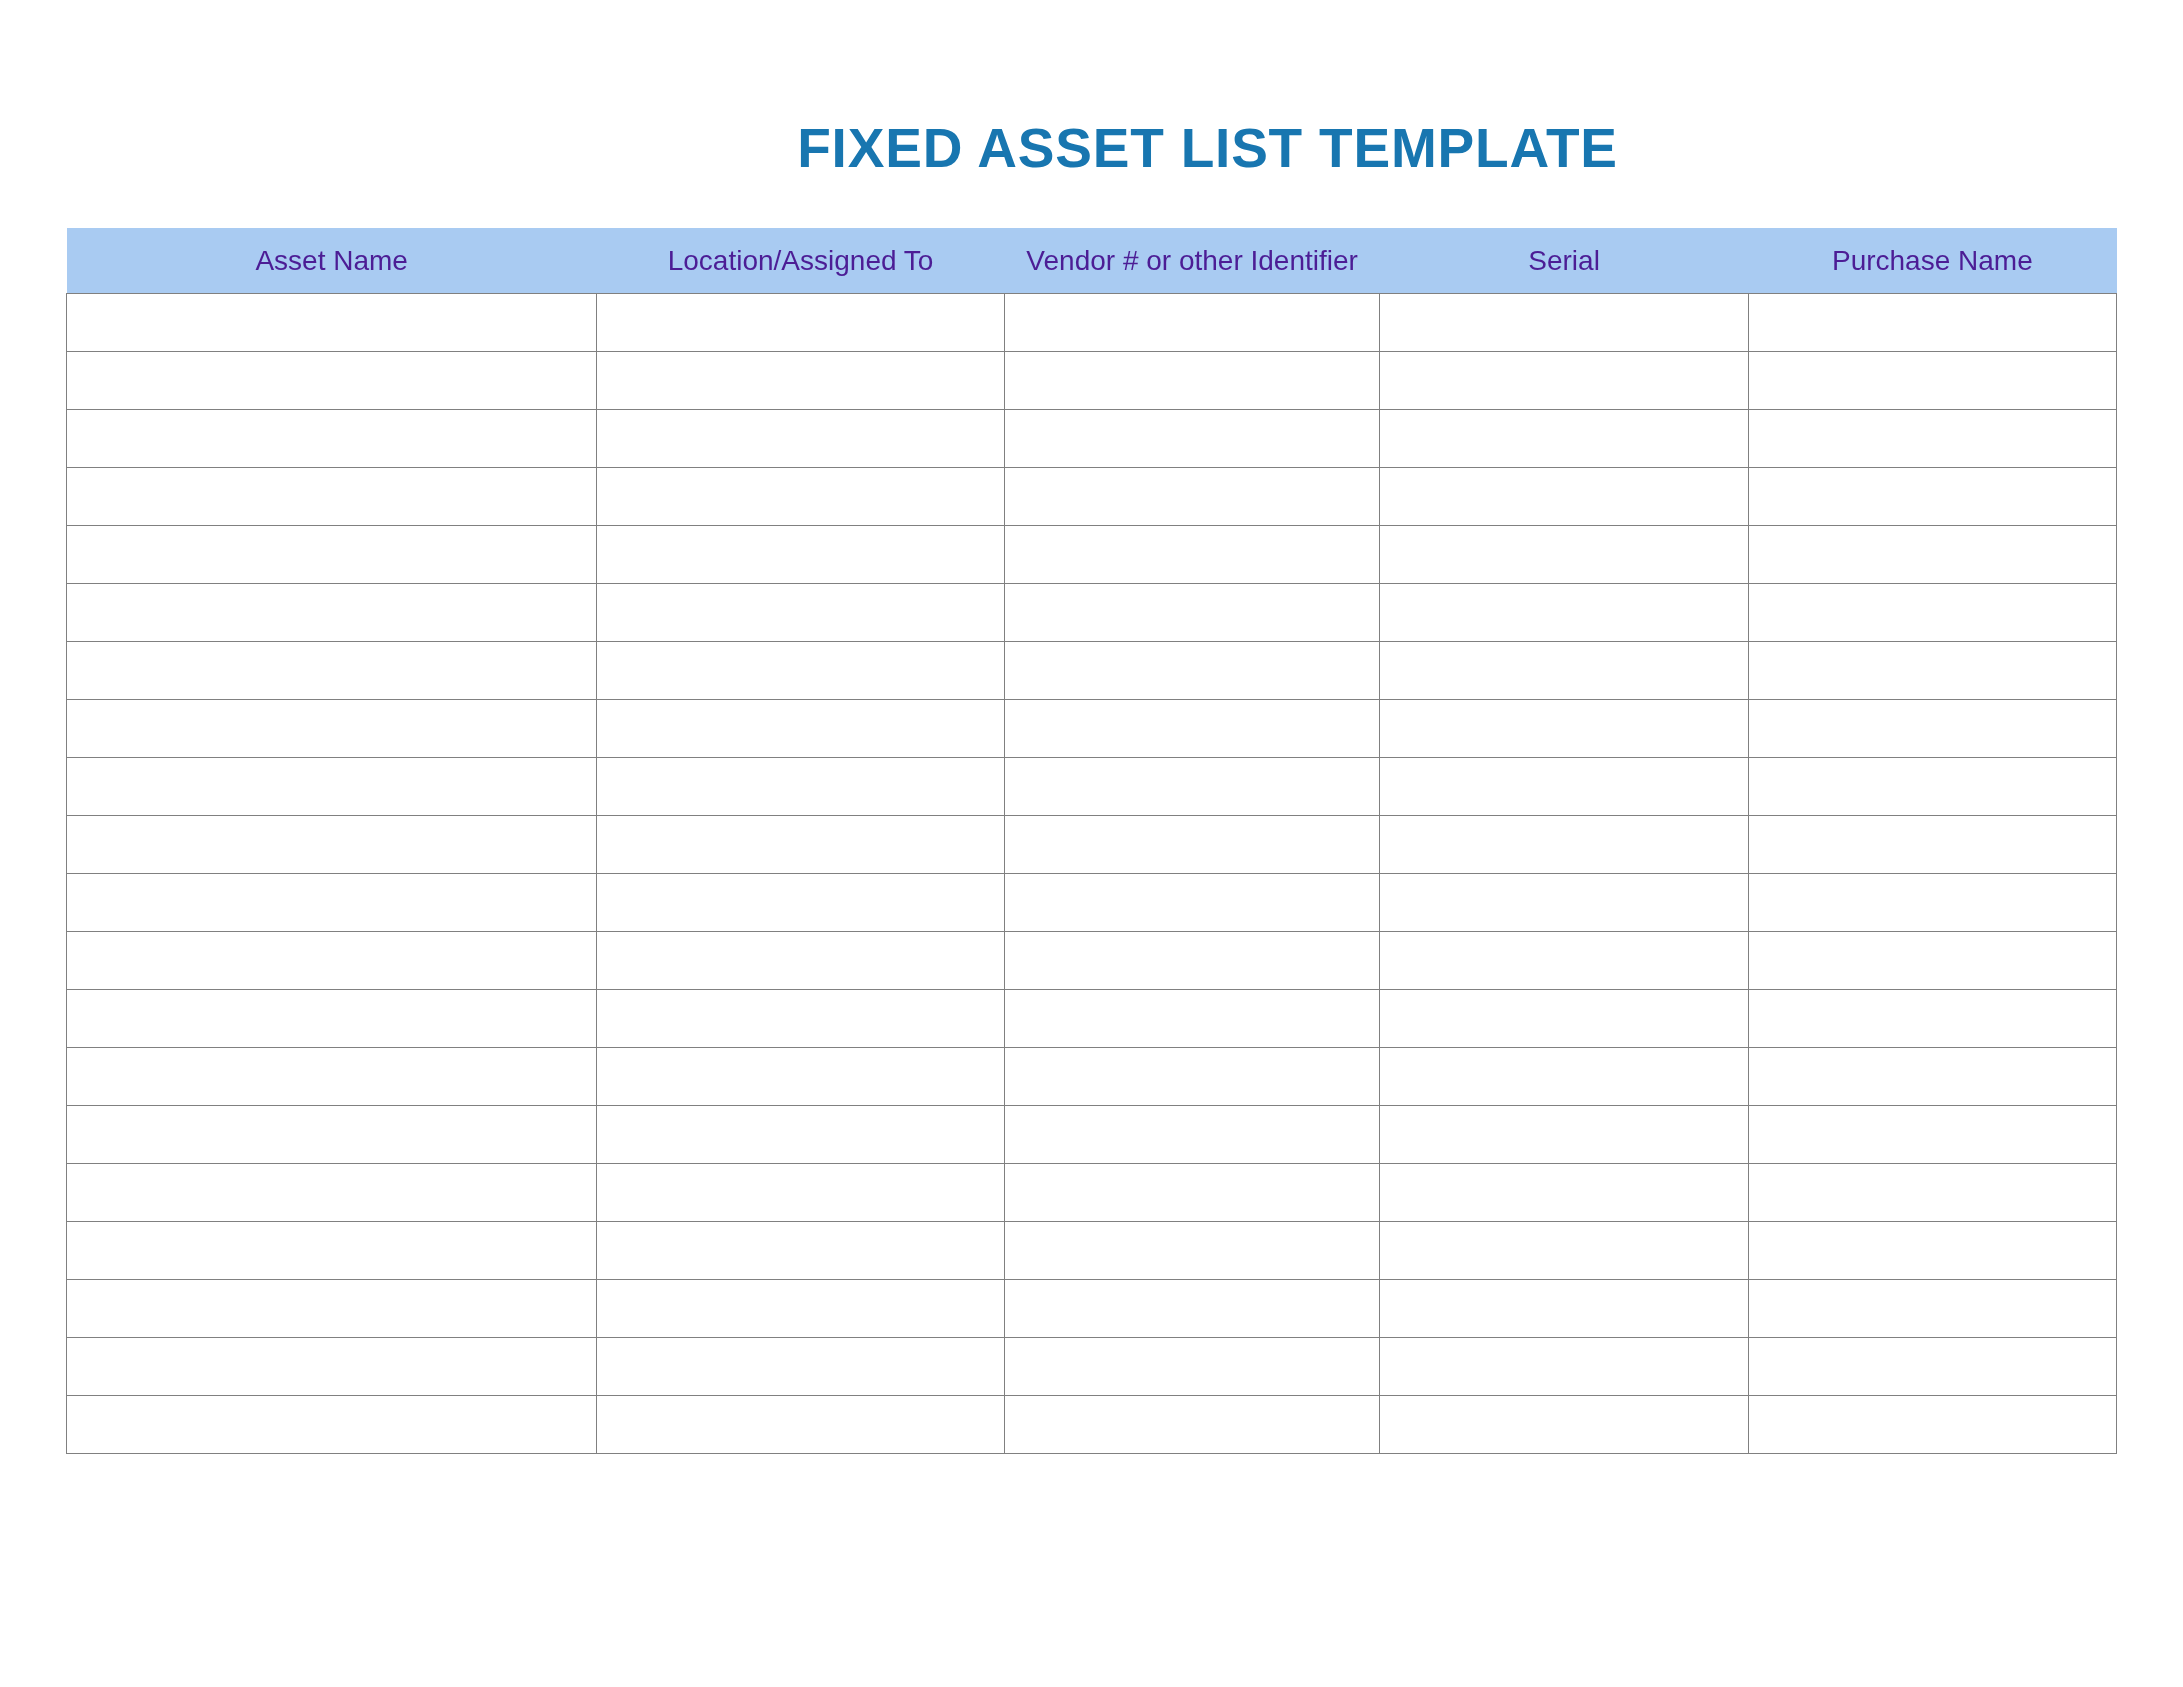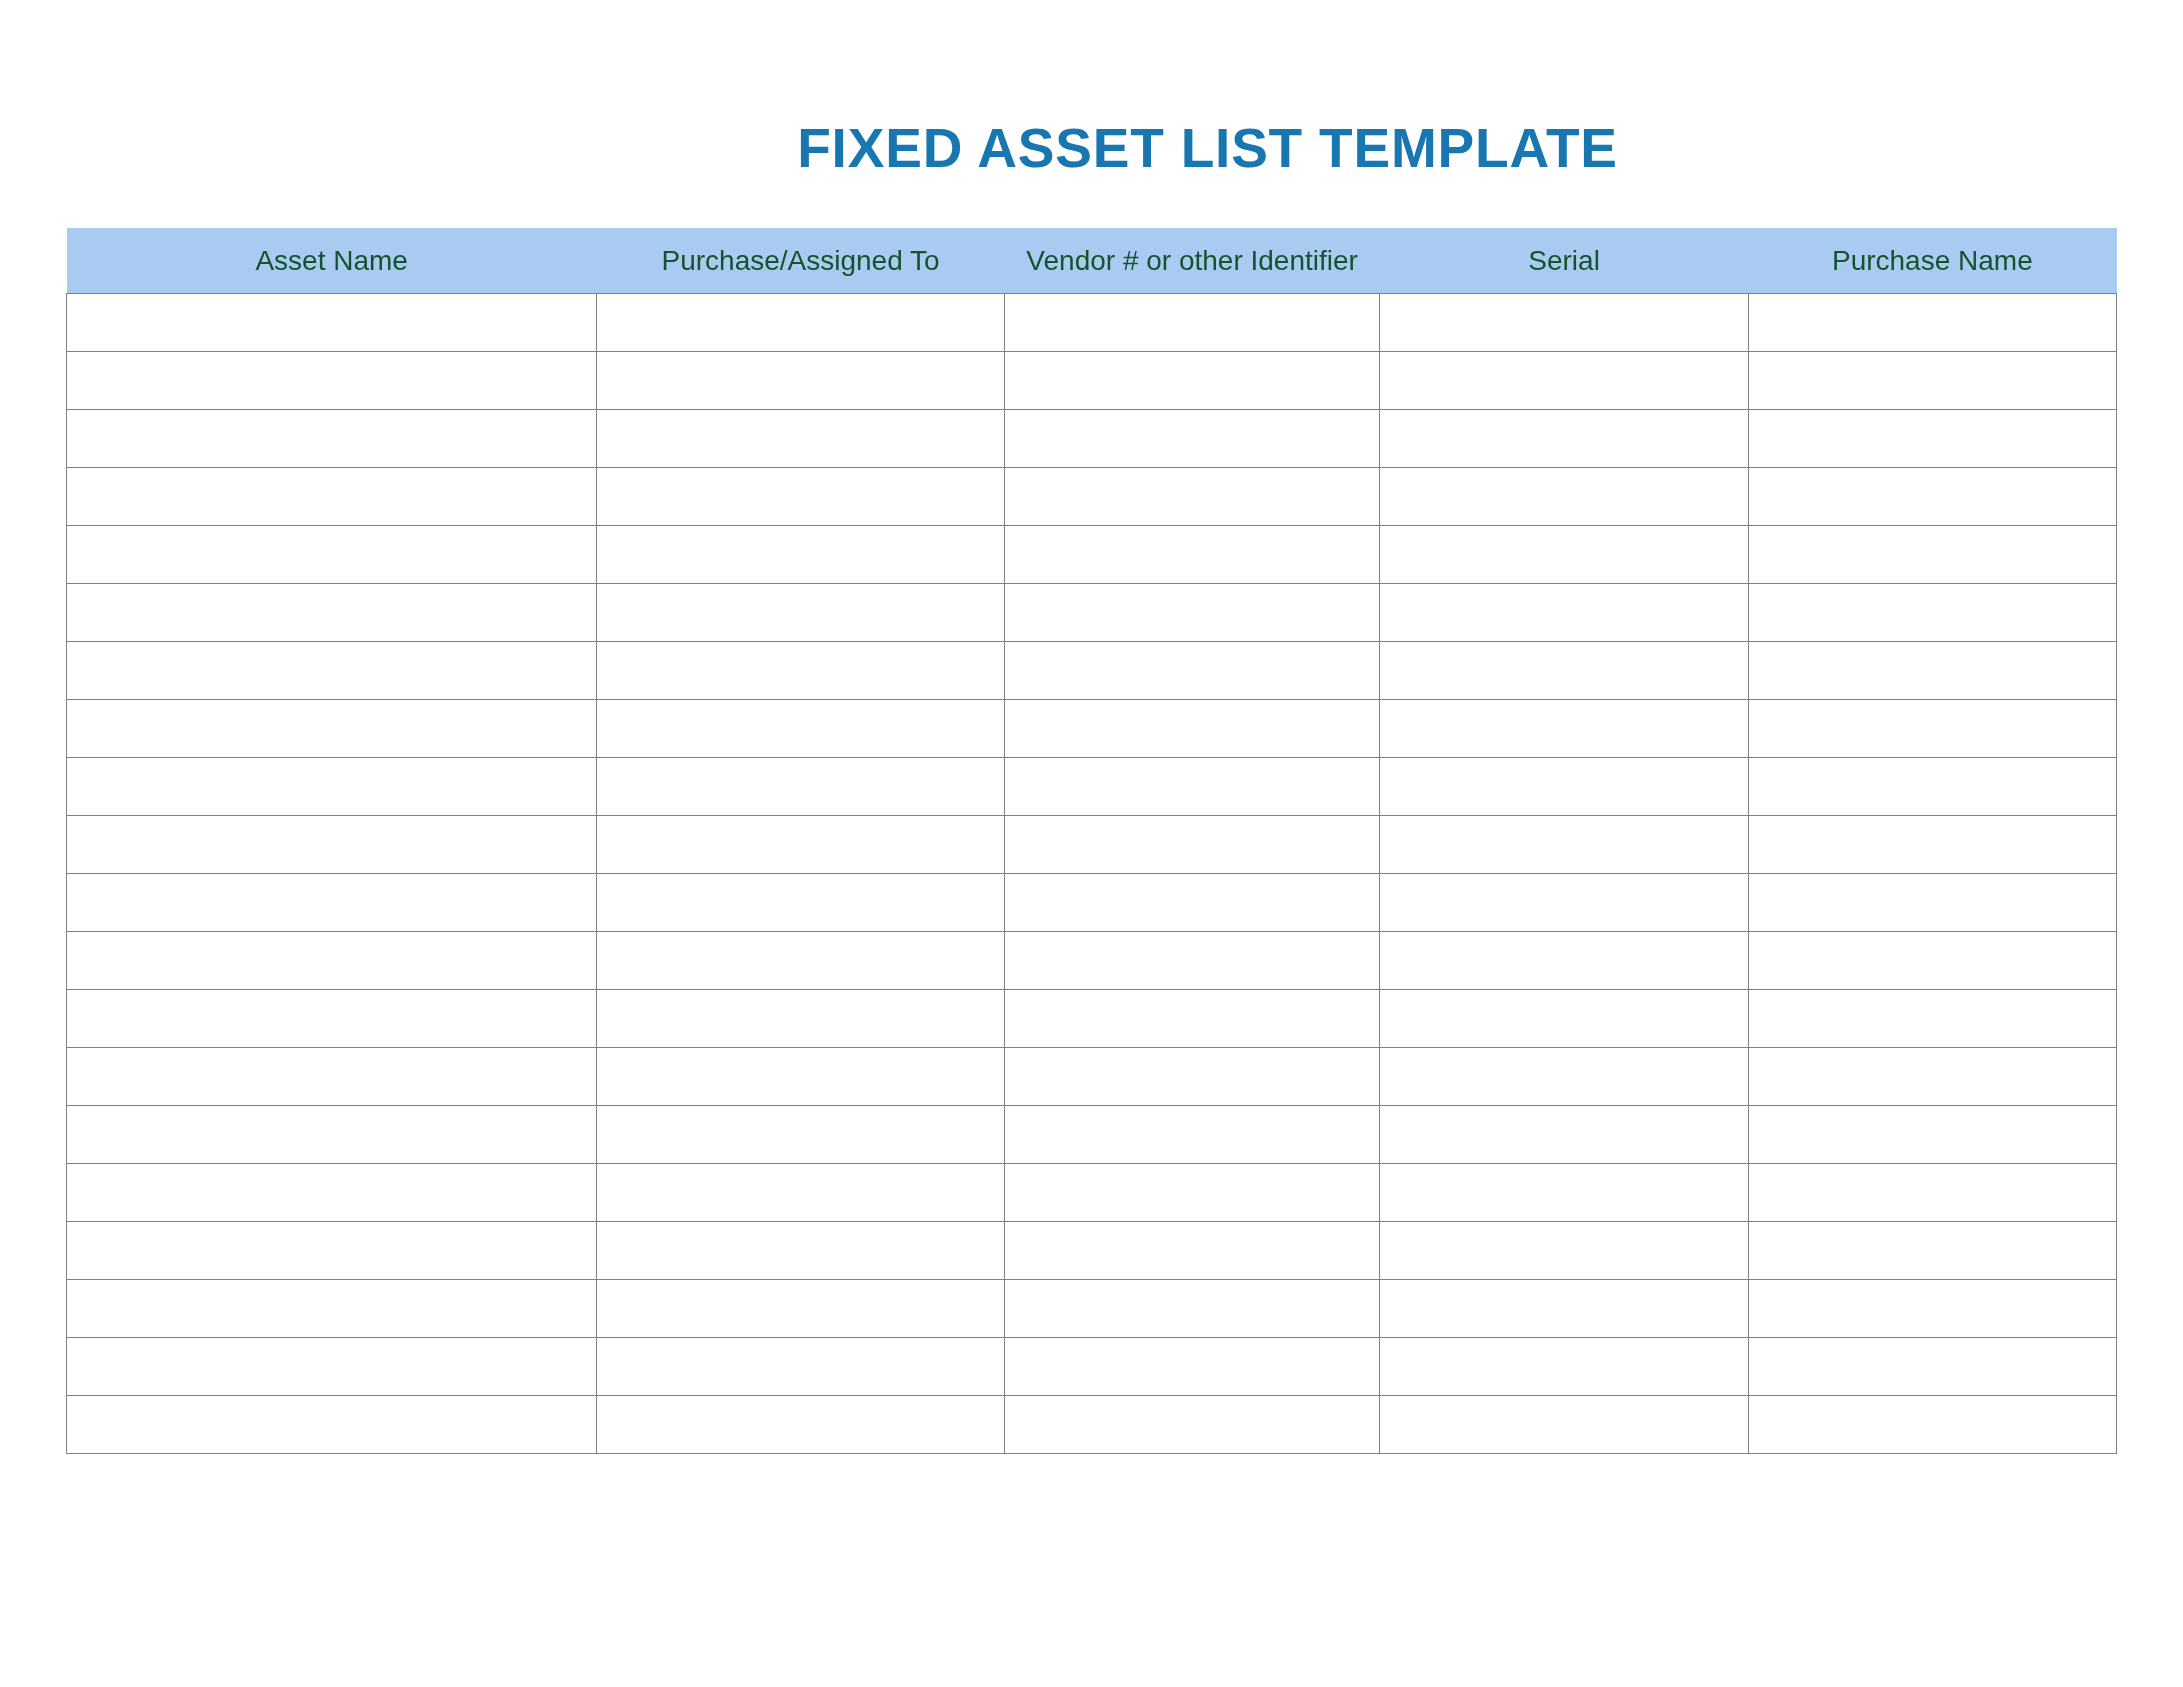--- a/index.html
+++ b/index.html
@@ -26,21 +26,21 @@
       margin-bottom: 48px;
       margin-left: 232px;
     }
     table {
       width: 100%;
       border-collapse: collapse;
       table-layout: fixed;
     }
     thead th {
       background: #a9cbf2;
-      color: #14532d;
+      color: #4c1d95;
       font-weight: normal;
       font-size: 28px;
       padding: 15px 8.3px;
       text-align: center;
       border: none;
       vertical-align: middle;
       line-height: 1.25;
     }
     tbody td {
       border: 1.7px solid #808080;
@@ -64,21 +64,21 @@
     <colgroup>
       <col class="c1">
         <col class="c2">
         <col class="c3">
         <col class="c4">
         <col class="c5">
     </colgroup>
     <thead>
       <tr>
         <th>Asset Name</th>
-        <th>Purchase/Assigned To</th>
+        <th>Location/Assigned To</th>
         <th>Vendor # or other Identifier</th>
         <th>Serial</th>
         <th>Purchase Name</th>
       </tr>
     </thead>
     <tbody id="tbody">
     <tr>
           <td></td>
           <td></td>
           <td></td>

